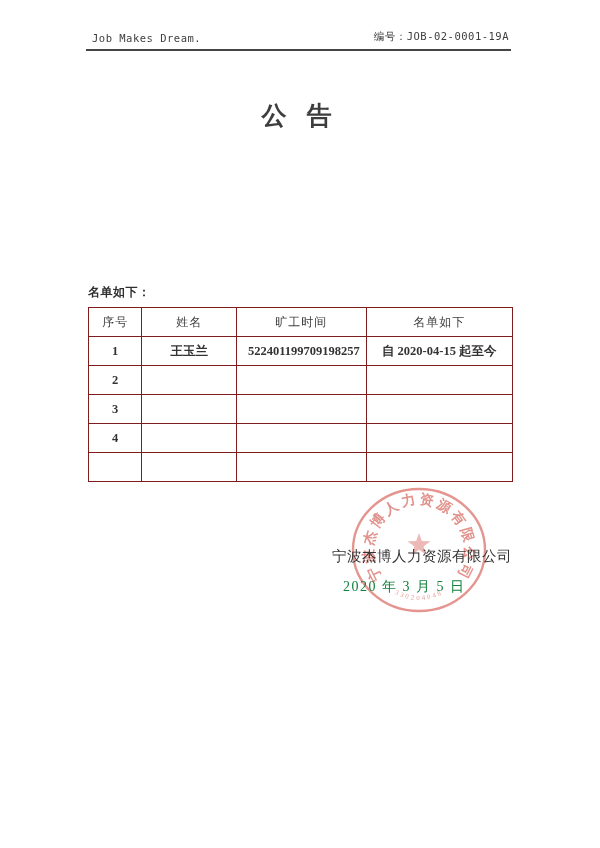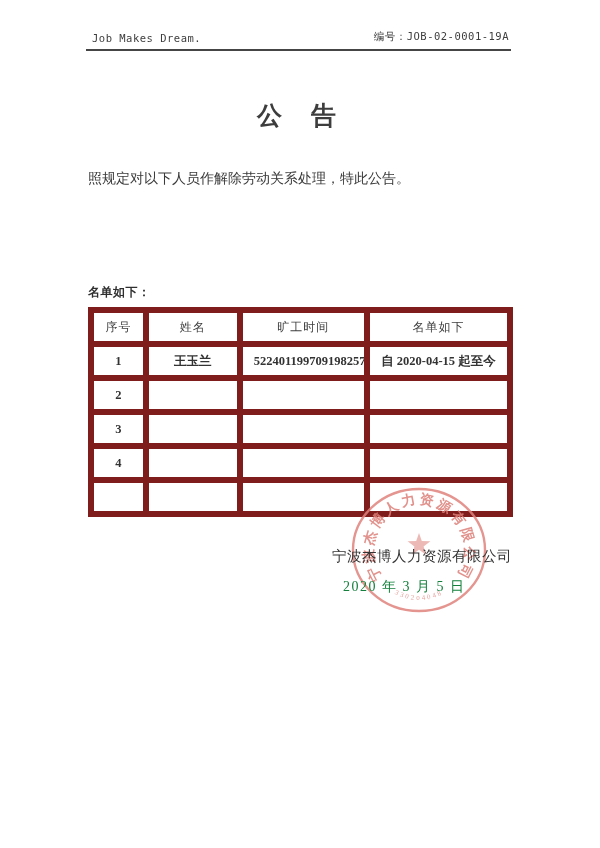--- a/index.html
+++ b/index.html
@@ -20,21 +20,21 @@
     border-bottom:2px solid #454545;
     font-family:"DejaVu Sans Mono","Liberation Mono",monospace;
     font-size:10.5px;letter-spacing:.5px;color:#3d3d3d;
   }
   .doc-header .slogan{padding-left:6px;}
   .doc-header .doc-no{padding-right:2px;}
   
   .doc-title{
     position:absolute;left:0;top:99px;width:100%;
     text-align:center;
-    font-size:25px;font-weight:bold;letter-spacing:7px;color:#3d3d3d;font-family:Liberation Mono, monospace;
+    font-size:25px;font-weight:bold;letter-spacing:7px;color:#3d3d3d;
   }
   
   .notice-body{
     position:absolute;left:88px;top:163px;width:424px;
     font-size:14px;line-height:31px;color:#3a3a3a;
   }
   .para-line{
     text-align:justify;text-align-last:justify;
     white-space:nowrap;
   }
@@ -44,21 +44,21 @@
   .list-label{
     position:absolute;left:88px;top:284px;
     font-size:12px;font-weight:bold;color:#2f2f2f;letter-spacing:.5px;
   }
   
   .absence-table{
     position:absolute;left:88px;top:307px;width:425px;
     border-collapse:collapse;table-layout:fixed;
   }
   .absence-table th,.absence-table td{
-    border:6px solid #7f1d1d;
+    border:1px solid #7f1d1d;
     height:28px;padding:0 11px;
     text-align:center;vertical-align:middle;
     overflow:hidden;
   }
   .absence-table th{font-size:12px;font-weight:normal;color:#3e3e3e;letter-spacing:1px;}
   .absence-table td{font-size:12.5px;font-weight:bold;color:#333;}
   .col-no{width:9.9%;}
   .col-name{width:21.7%;}
   .col-id{width:31.8%;}
   .col-time{width:36.6%;}
@@ -82,21 +82,20 @@
 <div class="page">
 
   <div class="doc-header">
     <span class="slogan">Job Makes Dream.</span>
     <span class="doc-no">编号：JOB-02-0001-19A</span>
   </div>
 
   <div class="doc-title">公 告</div>
 
   <div class="notice-body">
-    <div class="para-line">照规定对以下人员作解除劳动关系处理，特此公告。</div>
   </div>
 
   <div class="list-label">名单如下：</div>
 
   <table class="absence-table">
     <thead>
       <tr>
         <th class="col-no">序号</th>
         <th class="col-name">姓名</th>
         <th class="col-id">旷工时间</th>

